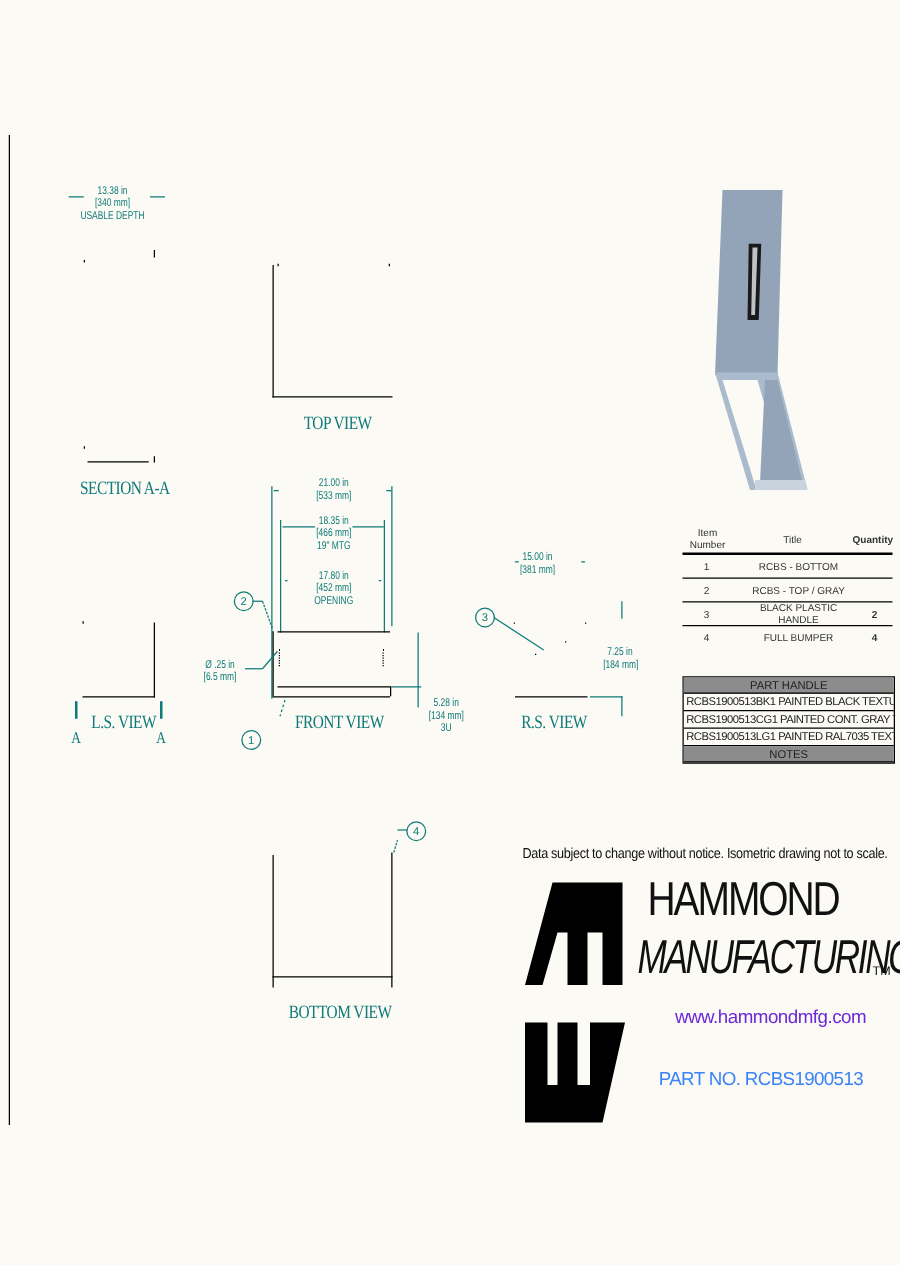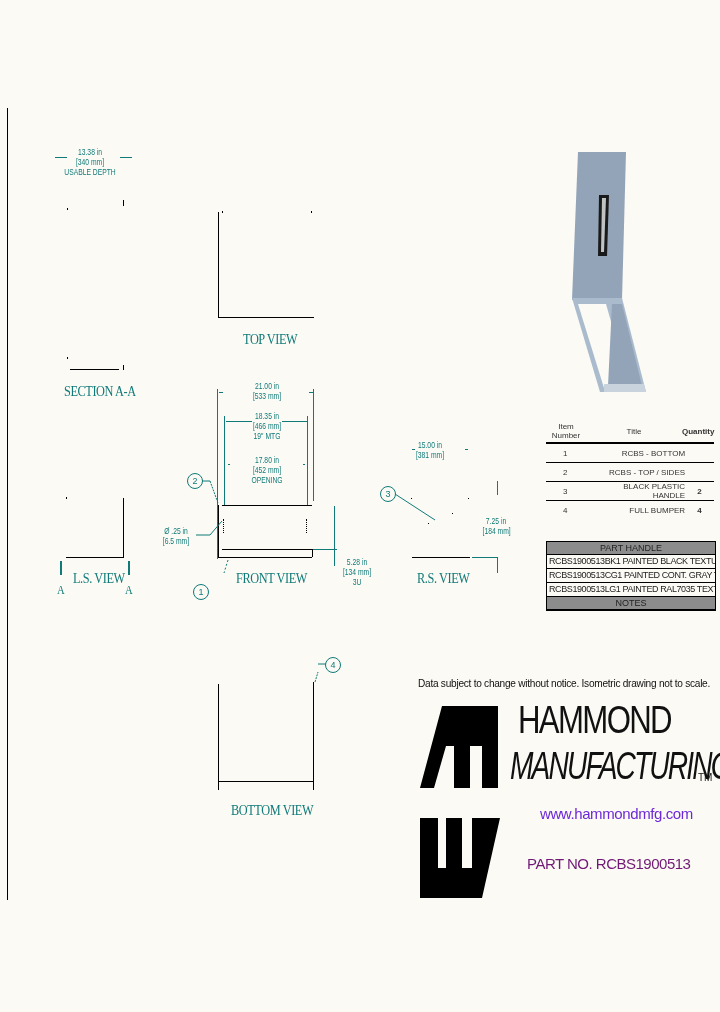--- a/index.html
+++ b/index.html
@@ -7,33 +7,33 @@
   .view-label { position:absolute; font-family:"Liberation Serif", serif; color:#0f7a78; font-size:15px; letter-spacing:-0.5px; transform:scaleX(0.82); transform-origin:left top; white-space:nowrap; }
   .dim { position:absolute; font-family:"Liberation Sans", sans-serif; color:#0f7a78; font-size:9px; line-height:10px; text-align:center; transform:scaleX(0.75); transform-origin:center top; white-space:nowrap; }
   .ln { position:absolute; background:#000; }
   .tl { position:absolute; background:#0f7a78; }
   .balloon { position:absolute; width:14px; height:14px; border:1px solid #0f7a78; border-radius:50%; font-size:9px; color:#0f7a78; text-align:center; line-height:14px; font-family:"Liberation Sans", sans-serif; }
   svg { position:absolute; overflow:visible; }
   
   .bom { position:absolute; left:546px; top:420px; width:168px; font-size:8px; color:#333; }
   .bom-row { display:flex; border-bottom:1px solid #000; height:18px; align-items:center; }
   .bom-row .c1 { width:40px; text-align:center; }
-  .bom-row .c2 { width:96px; text-align:right; padding-left:8px; }
+  .bom-row .c2 { width:96px; text-align:center; padding-left:8px; }
   .bom-row .c3 { width:30px; text-align:center;font-weight:bold; }
   .bom-head { height:22px; }
   .pn { position:absolute; left:546px; top:541px; width:168px; border:1px solid #000; font-size:9px; color:#222; }
   .pn-head { background:#8c8c8c; text-align:center; height:12px; line-height:12px; border-bottom:1px solid #000; color:#222; }
   .pn-row { height:13px; line-height:13px; border-bottom:1px solid #000; padding-left:2px; white-space:nowrap; overflow:hidden; letter-spacing:-0.4px; }
   .notes-body { height:40px; padding:2px; line-height:13px; font-size:9px; letter-spacing:-0.4px; }
   .disclaimer { position:absolute; left:418px; top:677px; font-size:11.5px; color:#111; letter-spacing:-0.3px; white-space:nowrap; transform:scaleX(0.88); transform-origin:left top; }
   .brand1 { position:absolute; left:518px; top:700px; font-size:38px; color:#111; letter-spacing:-2px; transform:scaleX(0.82); transform-origin:left top; white-space:nowrap; line-height:40px; }
   .brand2 { position:absolute; left:510px; top:746px; font-size:38px; font-style:italic; color:#111; letter-spacing:-2.5px; transform:scaleX(0.74); transform-origin:left top; white-space:nowrap; line-height:40px; }
   .tm { position:absolute; left:698px; top:772px; font-size:10px; color:#111; }
   .url { position:absolute; left:540px; top:805px; font-size:15px; color:#6d28d9; letter-spacing:-0.4px; }
-  .partno { position:absolute; left:527px; top:855px; font-size:15px; color:#701a75; letter-spacing:-0.5px; white-space:nowrap; }
+  .partno { position:absolute; left:527px; top:855px; font-size:15px; color:#3b82f6; letter-spacing:-0.5px; white-space:nowrap; }
 </style>
 </head>
 <body>
 
 <div class="ln" style="left:7px;top:108px;width:1px;height:792px;"></div>
 
 <div>
   <div class="dim" style="left:50px;top:147px;width:80px;">
     <div>13.38 in</div>
     <div>[340 mm]</div>
@@ -179,21 +179,21 @@
     <span class="c2" style="text-align:center;padding:0;">Title</span>
     <span class="c3">Quantity</span>
   </div>
   <div class="bom-row">
     <span class="c1">1</span>
     <span class="c2">RCBS - BOTTOM</span>
     <span class="c3"></span>
   </div>
   <div class="bom-row">
     <span class="c1">2</span>
-    <span class="c2">RCBS - TOP / SIDES</span>
+    <span class="c2">RCBS - TOP / GRAY</span>
     <span class="c3"></span>
   </div>
   <div class="bom-row">
     <span class="c1">3</span>
     <span class="c2">BLACK PLASTIC HANDLE</span>
     <span class="c3">2</span>
   </div>
   <div class="bom-row" style="border-bottom:none;">
     <span class="c1">4</span>
     <span class="c2">FULL BUMPER</span>

